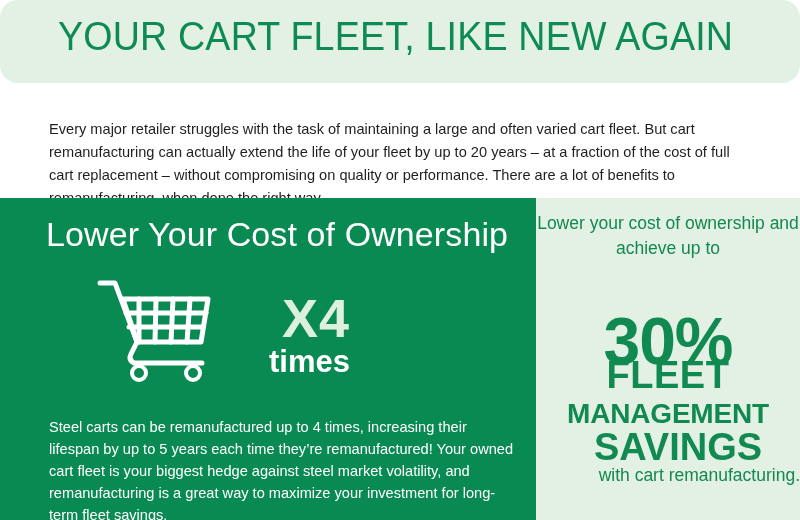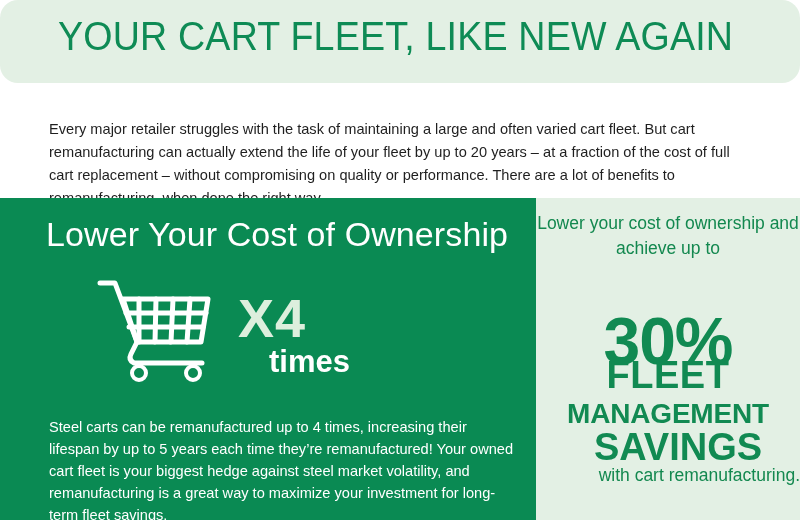--- a/index.html
+++ b/index.html
@@ -79,21 +79,21 @@
     left: 97px;
     top: 82px;
     width: 130px;
     height: 102px;
   }
   .cart-icon svg { display: block; }
 
   
   .stat {
     position: absolute;
-    text-align: left;
+    text-align: right;
   }
   .stat-x4 { left: 238px; top: 93px; }
   .stat-x5 { left: 363px; top: 93px; }
   .stat-num {
     font-size: 54px;
     font-weight: bold;
     color: #ddefdd;
     line-height: 54px;
     letter-spacing: 1px;
     white-space: nowrap;

